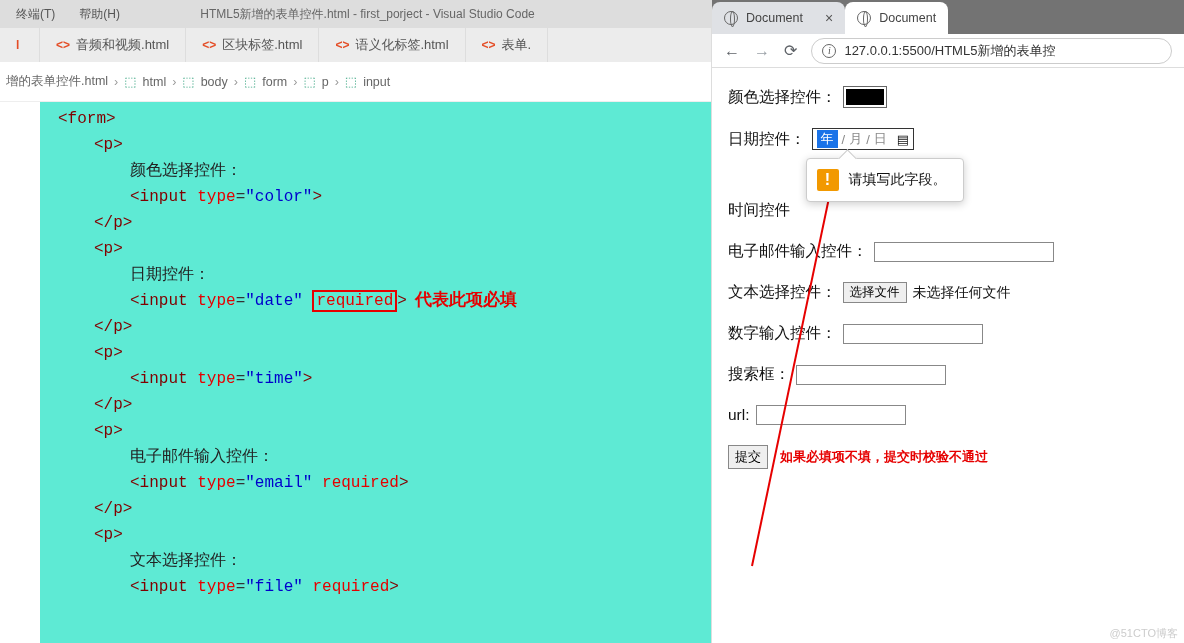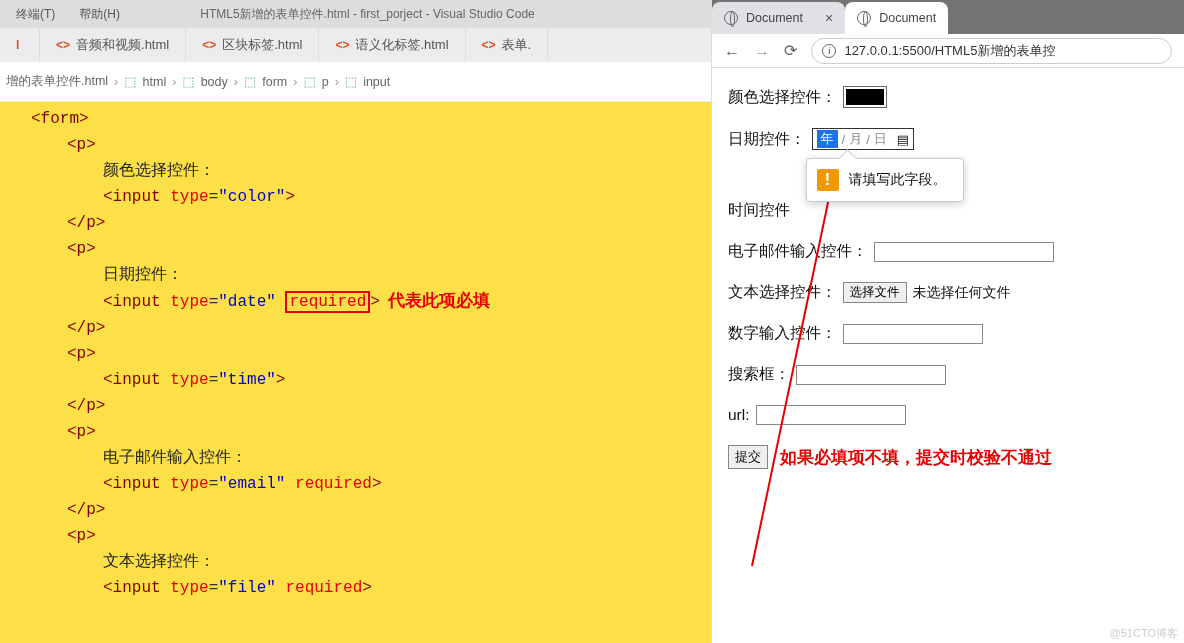--- a/index.html
+++ b/index.html
@@ -8,32 +8,32 @@
   
   .vscode { flex: 0 0 712px; background: #fff; display: flex; flex-direction: column; border-right: 1px solid #ddd; }
   .vscode-title { height: 28px; display: flex; align-items: center; gap: 24px; font-size: 12px; color: #555; padding-left: 16px; background: #ddd; }
   .vscode-title .win-title { flex: 1; text-align: center; padding-right: 120px; color: #666; }
   .vscode-tabs { height: 34px; display: flex; align-items: stretch; background: #ececec; font-size: 13px; color: #555; }
   .vscode-tab { display: flex; align-items: center; gap: 6px; padding: 0 16px; border-right: 1px solid #ddd; cursor: pointer; }
   .vscode-tab .tabicon { color: #e44d26; font-weight: bold; font-size: 12px; }
   .breadcrumbs { height: 40px; display: flex; align-items: center; gap: 6px; font-size: 12.5px; color: #666; padding-left: 6px; background: #fff; border-bottom: 1px solid #eee; }
   .bc-icon { color: #4a8; font-size: 13px; }
   .bc-sep { color: #999; }
-  .editor { flex: 1; background: #fde047; font-family: Consolas, "Courier New", monospace; font-size: 16px; line-height: 26px; padding: 4px 0 0 31px; color: #333; position: relative; }
+  .editor { flex: 1; background: #5eead4; font-family: Consolas, "Courier New", monospace; font-size: 16px; line-height: 26px; padding: 4px 0 0 18px; color: #333; position: relative; margin-left: 40px; }
   .editor .line { white-space: pre; }
   .tag { color: #800000; }
   .attr-name { color: #e50000; }
   .attr-val { color: #0000cc; }
   .eq { color: #333; }
   .text-cn { color: #222; }
   .ind1 { padding-left: 36px; }
   .ind2 { padding-left: 72px; }
   .red-box { border: 2px solid #e60000; padding: 0 2px; position: relative; }
-  .annot-text { color: #e60000; font-family: Liberation Sans, sans-serif; font-weight: bold; font-size: 17px; margin-left: 8px; }
-  .annot-bottom { color: #e60000; font-weight: bold; font-size: 17px; }
+  .annot-text { color: #e60000; font-family: Liberation Mono, monospace; font-weight: bold; font-size: 17px; margin-left: 8px; }
+  .annot-bottom { color: #e60000; font-weight: bold; font-size: 13px; }
   
   .browser { flex: 1; background: #fff; display: flex; flex-direction: column; }
   .br-tabs { height: 34px; display: flex; background: #737373; align-items: flex-end; }
   .br-tab { height: 32px; display: flex; align-items: center; gap: 8px; padding: 0 12px; font-size: 12.5px; color: #444; border-radius: 8px 8px 0 0; position: relative; }
   .br-tab.active { background: #fff; }
   .br-tab.inactive { background: #dfe1e5; }
   .br-tab .globe { width: 14px; height: 14px; border: 1.2px solid #666; border-radius: 50%; position: relative; }
   .br-tab .globe::after { content: ""; position: absolute; left: 5px; top: -1px; width: 3px; height: 14px; border: 1.2px solid #666; border-radius: 50%; }
   .br-tab .close { color: #555; font-size: 14px; margin-left: 14px; }
   .br-toolbar { height: 34px; display: flex; align-items: center; gap: 14px; padding: 0 12px; border-bottom: 1px solid #ddd; background: #fff; }

